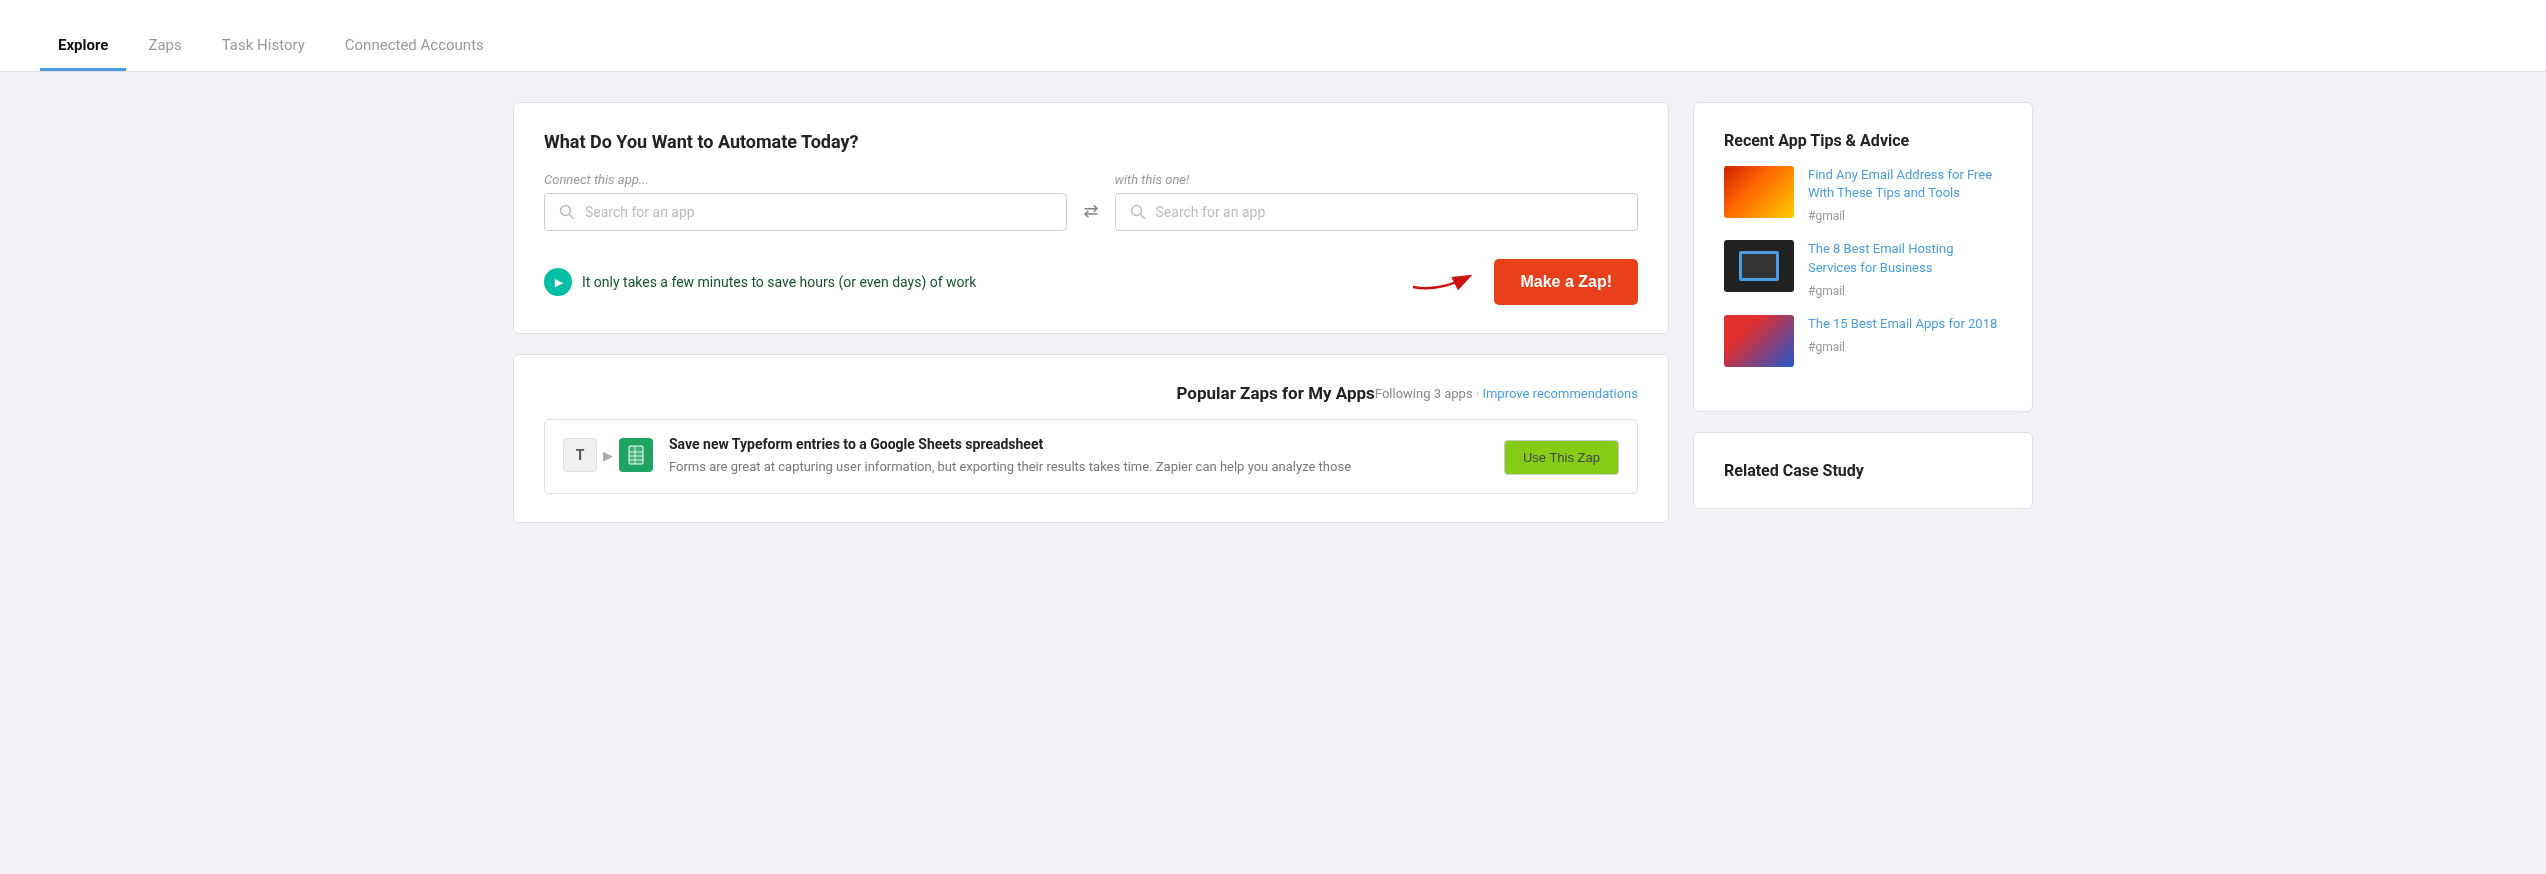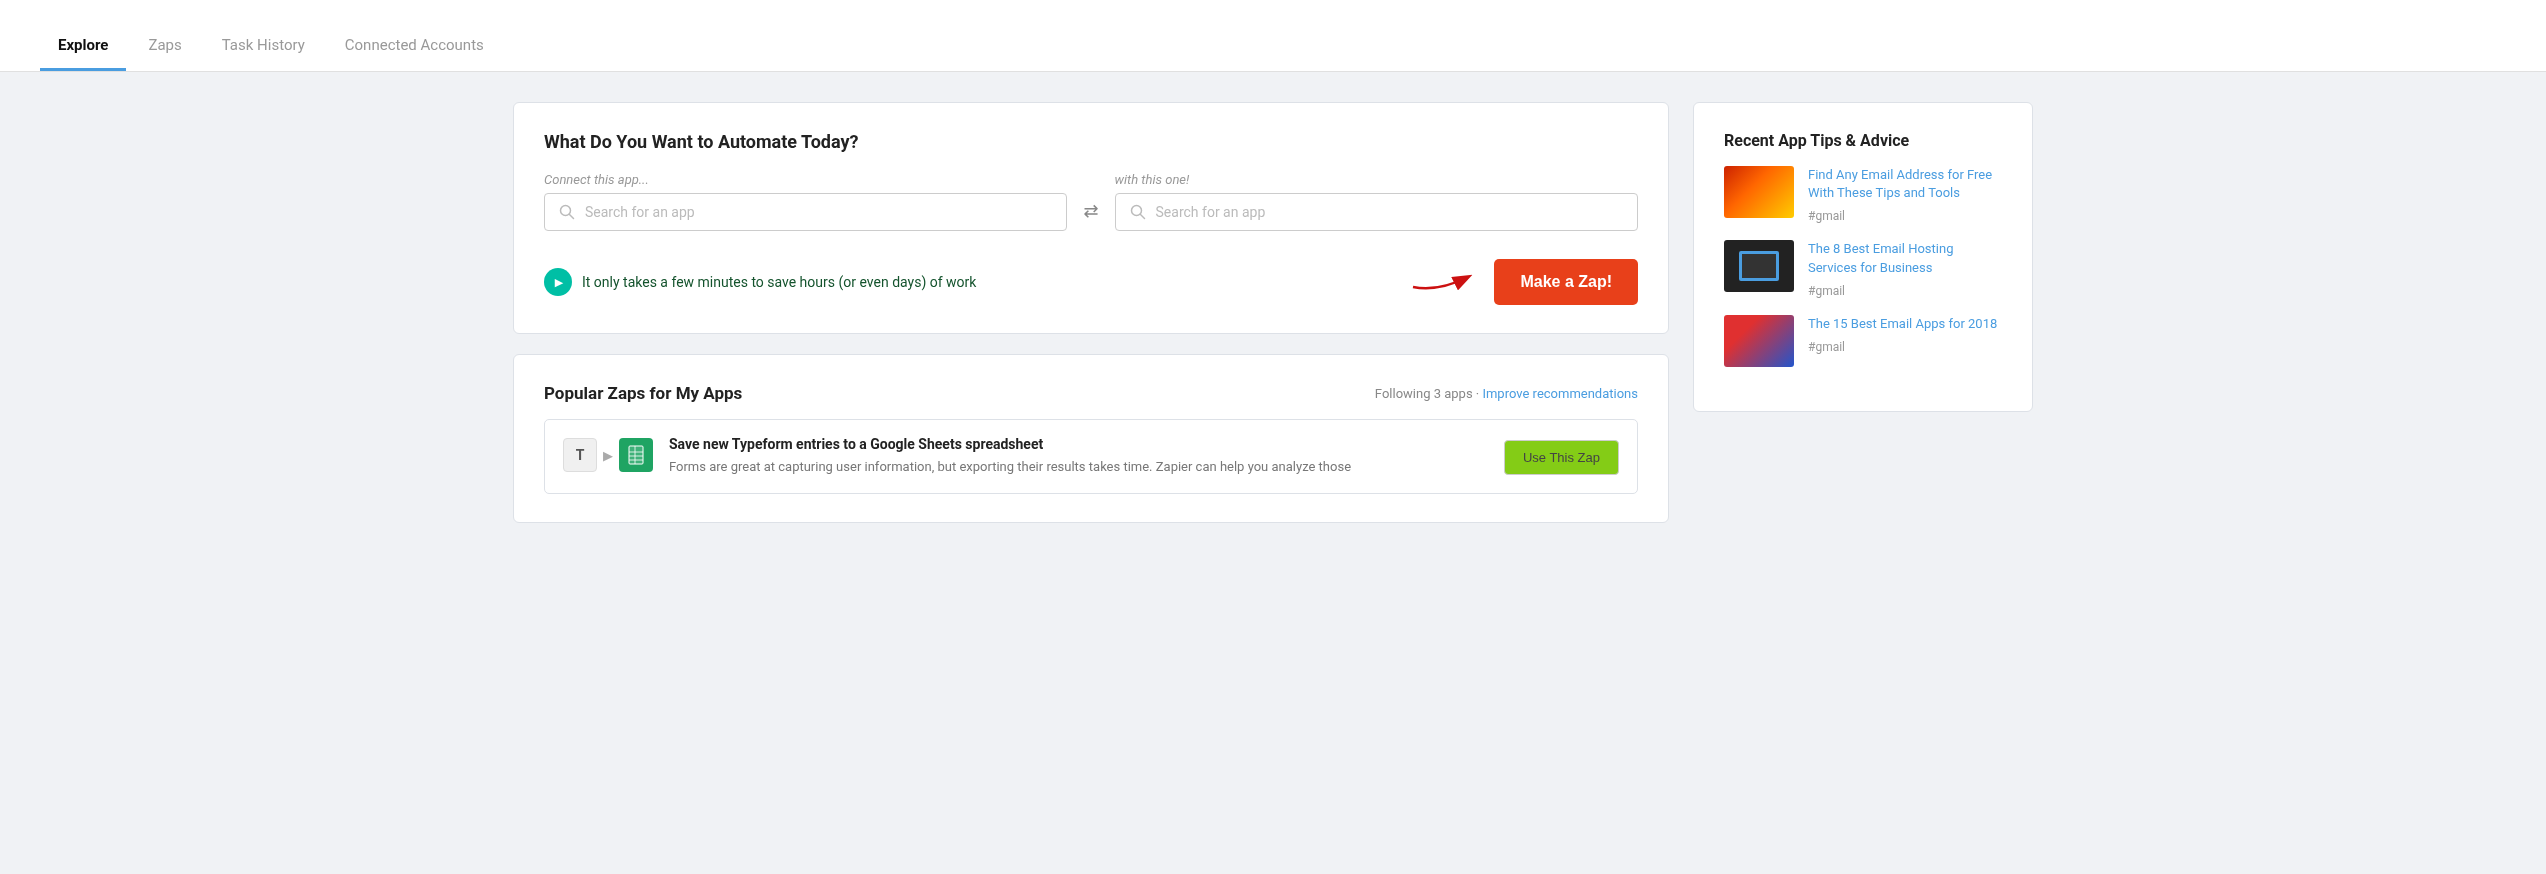--- a/index.html
+++ b/index.html
@@ -160,21 +160,21 @@
       font-size: 16px;
       font-weight: 600;
       cursor: pointer;
       white-space: nowrap;
     }
 
     
     .popular-header {
       display: flex;
       align-items: center;
-      justify-content: space-between;
+      justify-content: flex-end;
       margin-bottom: 16px;
     }
     .popular-title {
       font-size: 17px;
       font-weight: 700;
       color: #222;
     }
     .popular-meta {
       font-size: 13px;
       color: #888;
@@ -438,15 +438,18 @@
 
       <div class="tip-item">
         <div class="tip-thumb thumb-gmail3"></div>
         <div class="tip-content">
           <a class="tip-link">The 15 Best Email Apps for 2018</a>
           <span class="tip-tag">#gmail</span>
         </div>
       </div>
     </div>
 
+    <div class="card">
+      <div class="related-case-title">Related Case Study</div>
+    </div>
 
   </div>
 </div>
 
 </body></html>

